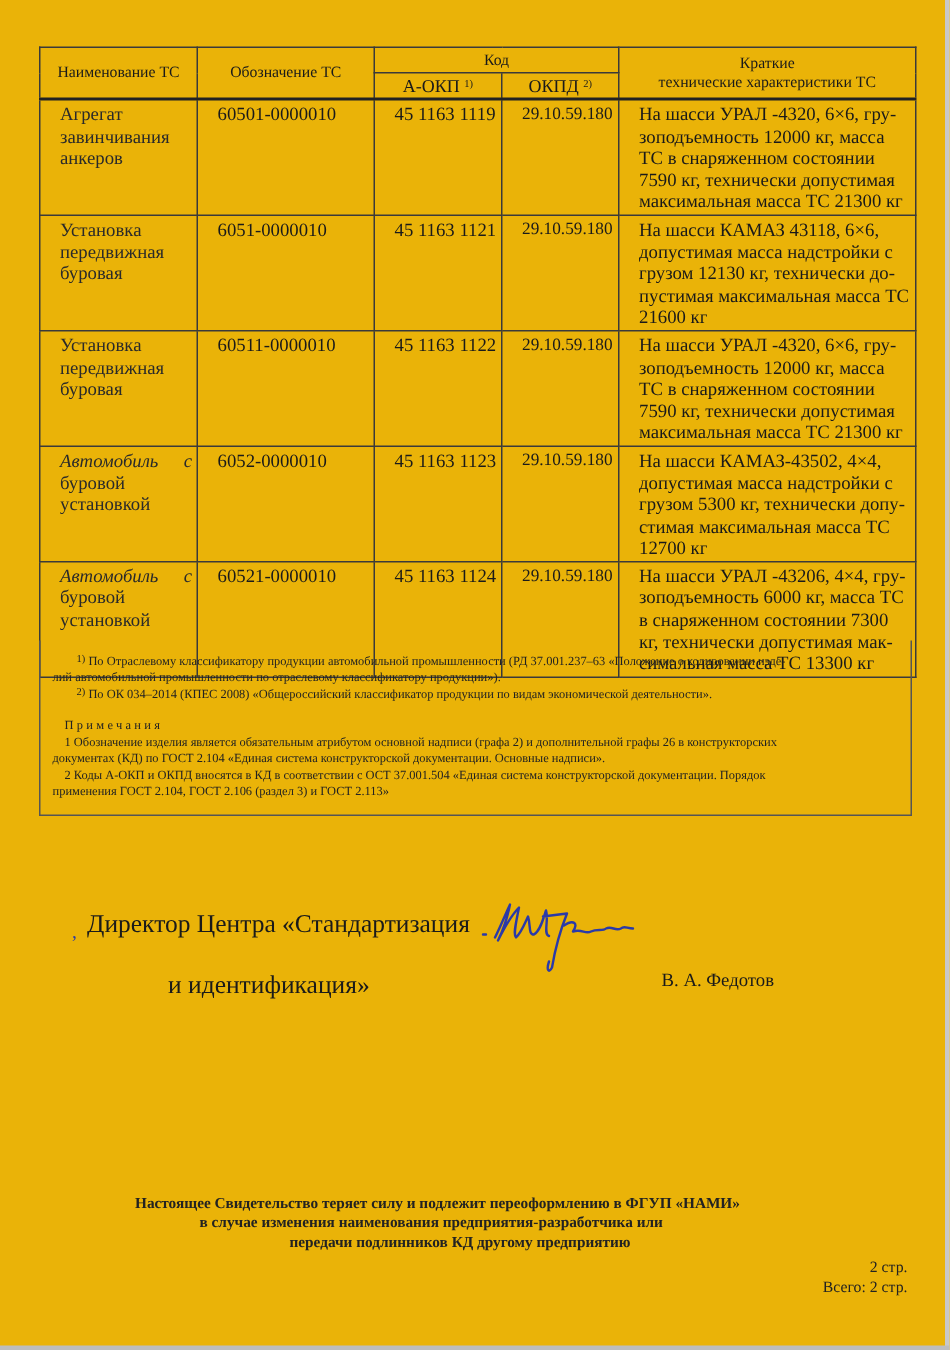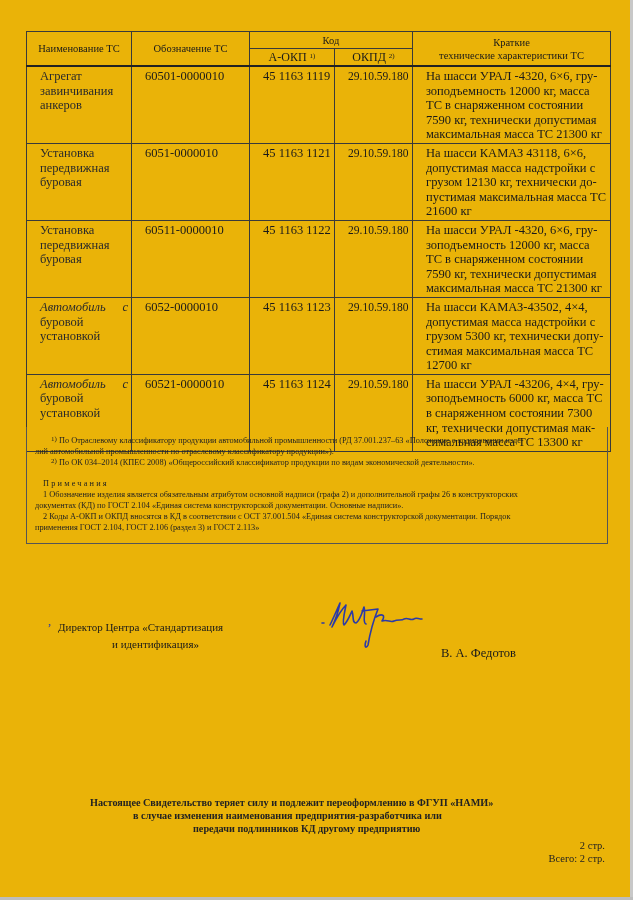--- a/index.html
+++ b/index.html
@@ -23,22 +23,22 @@
   sup.fn { font-size:7px; vertical-align:top; position:relative; top:-1px; }
 
   .notes-box { position:absolute; left:26px; top:427px; width:582px; height:117px; border:1px solid #555;
                border-top:none; font-size:8.3px; line-height:11px; box-sizing:border-box; padding:8px 8px 0 8px; color:#222; }
   .notes-box .fn-line { text-indent:16px; }
   .notes-box .gap { height:10px; }
   .notes-box .notes-title { letter-spacing:2.2px; text-indent:8px; }
   .notes-box .note { text-indent:8px; }
 
   .sign-block { position:absolute; left:48px; top:603px; width:560px; height:50px; }
-  .sign-left { position:absolute; left:10px; top:16px; font-size:11px; line-height:17px; }
-  .sign-left .l2 { padding-left:54px; }
+  .sign-left { position:absolute; left:10px; top:4px; font-size:17px; line-height:17px; }
+  .sign-left .l2 { padding-left:54px;margin-top:24px; }
   .tick-mark { position:absolute; left:0; top:10px; font-size:13px; }
   .signature { position:absolute; left:270px; top:-10px; width:110px; height:60px; }
   .sign-name { position:absolute; left:393px; top:8px; font-size:12.5px;margin-top:35px; }
 
   .closing { position:absolute; left:0; top:797px; width:633px; font-size:10.2px; font-weight:bold; line-height:12.7px; color:#222; }
   .closing .c1 { position:absolute; left:90px; top:0; }
   .closing .c2 { position:absolute; left:133px; top:13px; }
   .closing .c3 { position:absolute; left:193px; top:26px; }
   .pages { position:absolute; right:28px; top:839px; font-size:10.5px; font-weight:normal; text-align:right; line-height:13px; color:#222; }
 </style>

